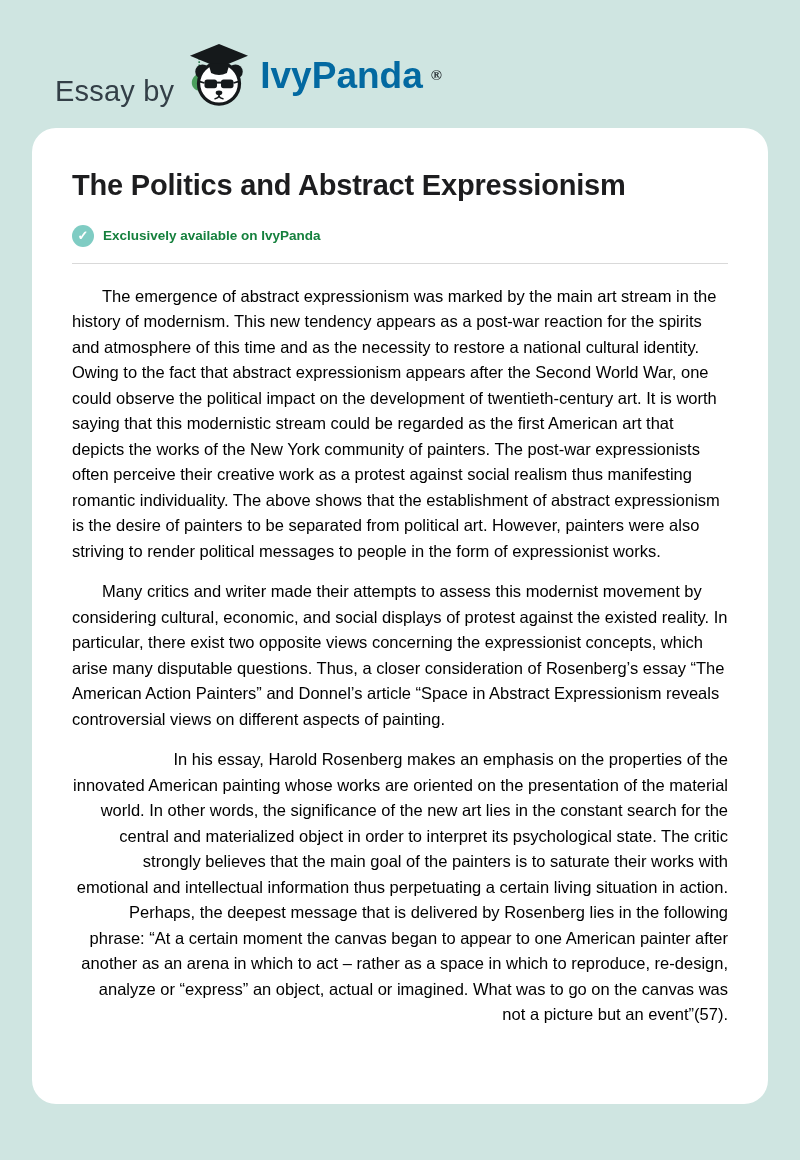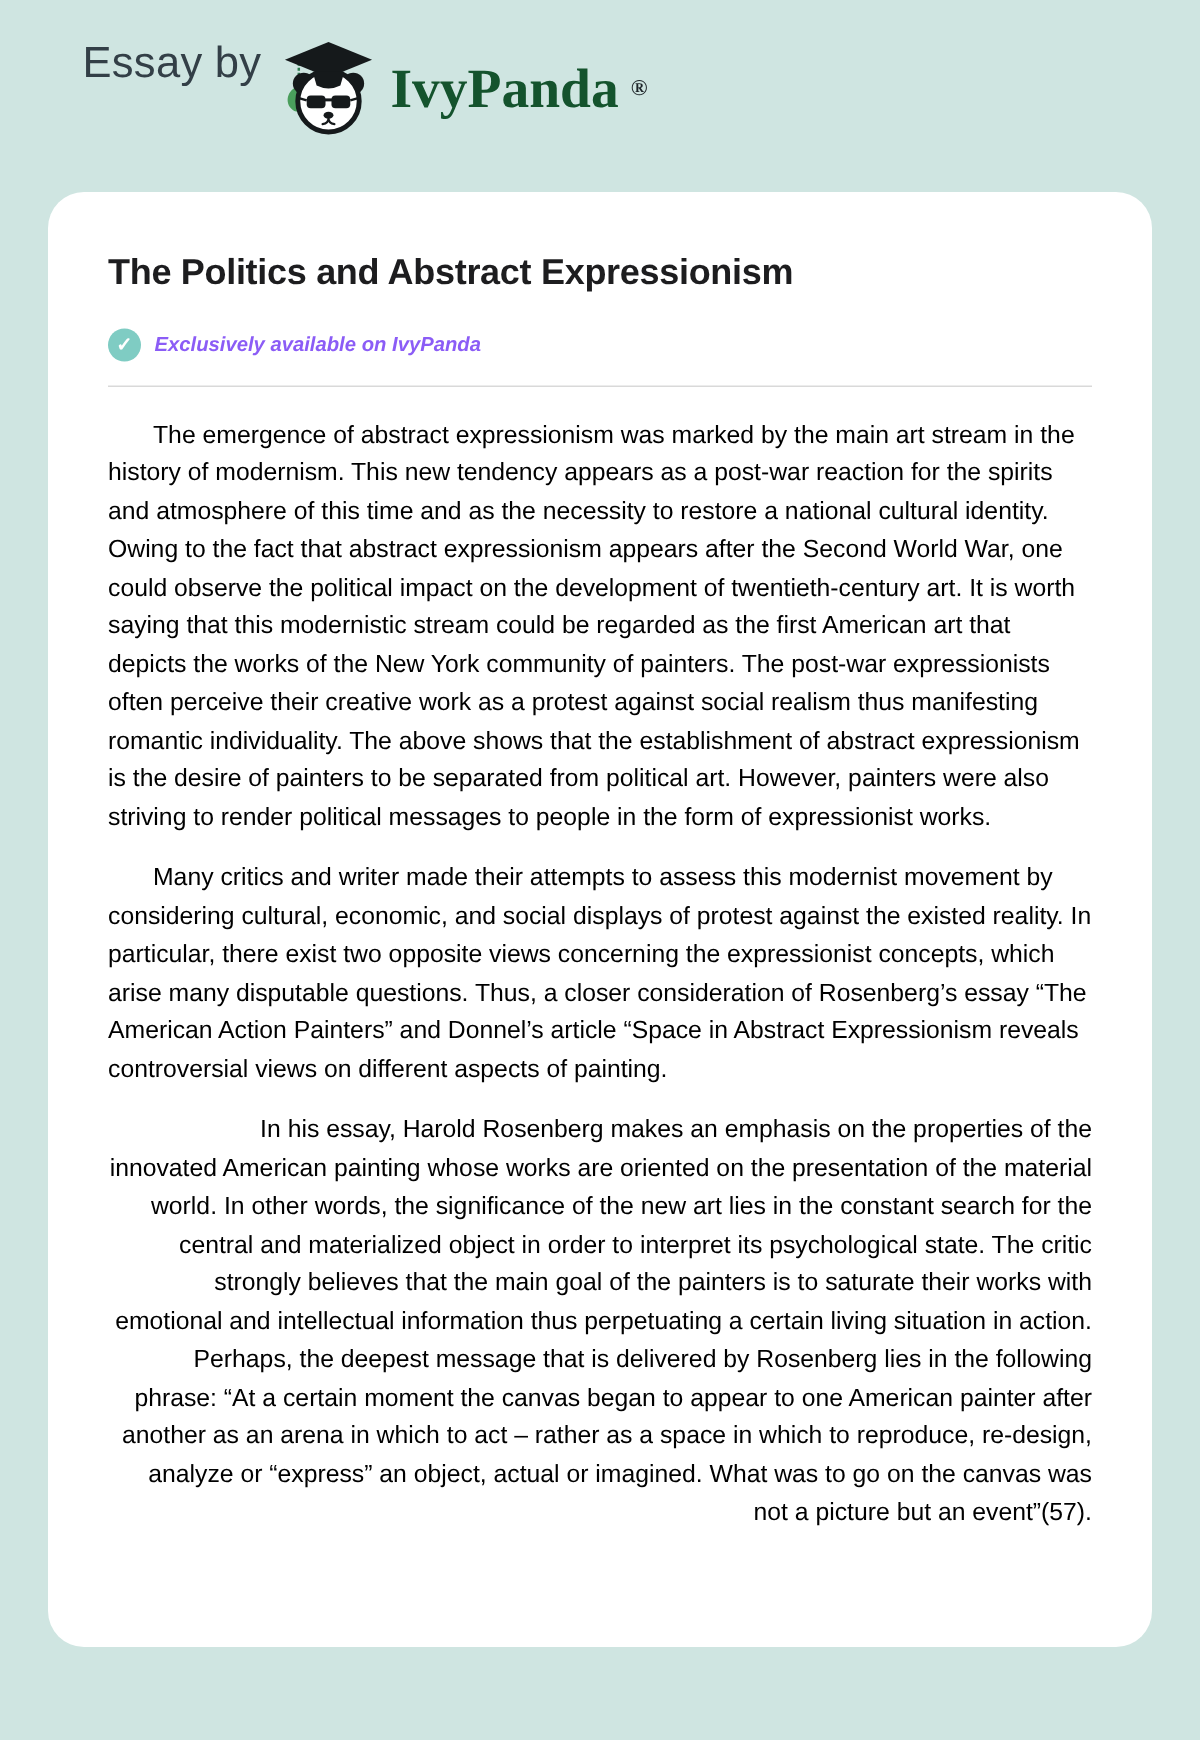--- a/index.html
+++ b/index.html
@@ -7,62 +7,62 @@
     margin: 0;
     padding: 0;
     width: 800px;
     height: 1160px;
     background: #cfe5e1;
     font-family: "Liberation Sans", sans-serif;
     overflow: hidden;
   }
   .page-header {
     display: flex;
-    align-items: flex-start;
+    align-items: flex-end;
     gap: 12px;
     padding: 26px 55px 20px 55px;
     height: 128px;
   }
   .essay-by {
     font-size: 29px;
     color: #333f47;
     letter-spacing: 0.2px;
   }
   .logo-wrap {
     display: flex;
     align-items: center;
     gap: 8px;
     cursor: pointer;
   }
   .panda-icon { display: block; }
   .brand-text {
-    font-family: Liberation Serif, serif;
+    font-family: Liberation Sans, sans-serif;
     font-weight: bold;
     font-size: 37px;
-    color: #14532d;
+    color: #0369a1;
     line-height: 1;
   }
   .brand-reg {
     font-family: "Liberation Serif", serif;
     font-weight: bold;
     font-size: 15px;
     color: #1d2428;
     vertical-align: super;
     line-height: 1;
   }
   .card {
     width: 736px;
     margin: 0 auto;
     background: #ffffff;
     border-radius: 24px;
     padding: 40px 40px 76px 40px;
   }
   .card h1 {
     margin: 0 0 22px 0;
-    font-size: 24px;
+    font-size: 29px;
     line-height: 1.2;
     color: #1d1d1f;
     letter-spacing: -0.2px;
     font-weight: bold;
   }
   .badge-row {
     display: flex;
     align-items: center;
     gap: 9px;
     margin-bottom: 16px;
@@ -76,22 +76,21 @@
     color: #ffffff;
     display: flex;
     align-items: center;
     justify-content: center;
     font-size: 13px;
     font-weight: bold;
   }
   .badge-label {
     font-size: 13.5px;
     font-weight: bold;
-    color: #8b5cf6;
-    font-style: italic;
+    color: #15803d;
   }
   .divider {
     border: none;
     border-top: 1px solid #d9d9d9;
     margin: 0 0 20px 0;
   }
   .essay-body p {
     margin: 0 0 15px 0;
     font-size: 16.5px;
     line-height: 25.5px;

